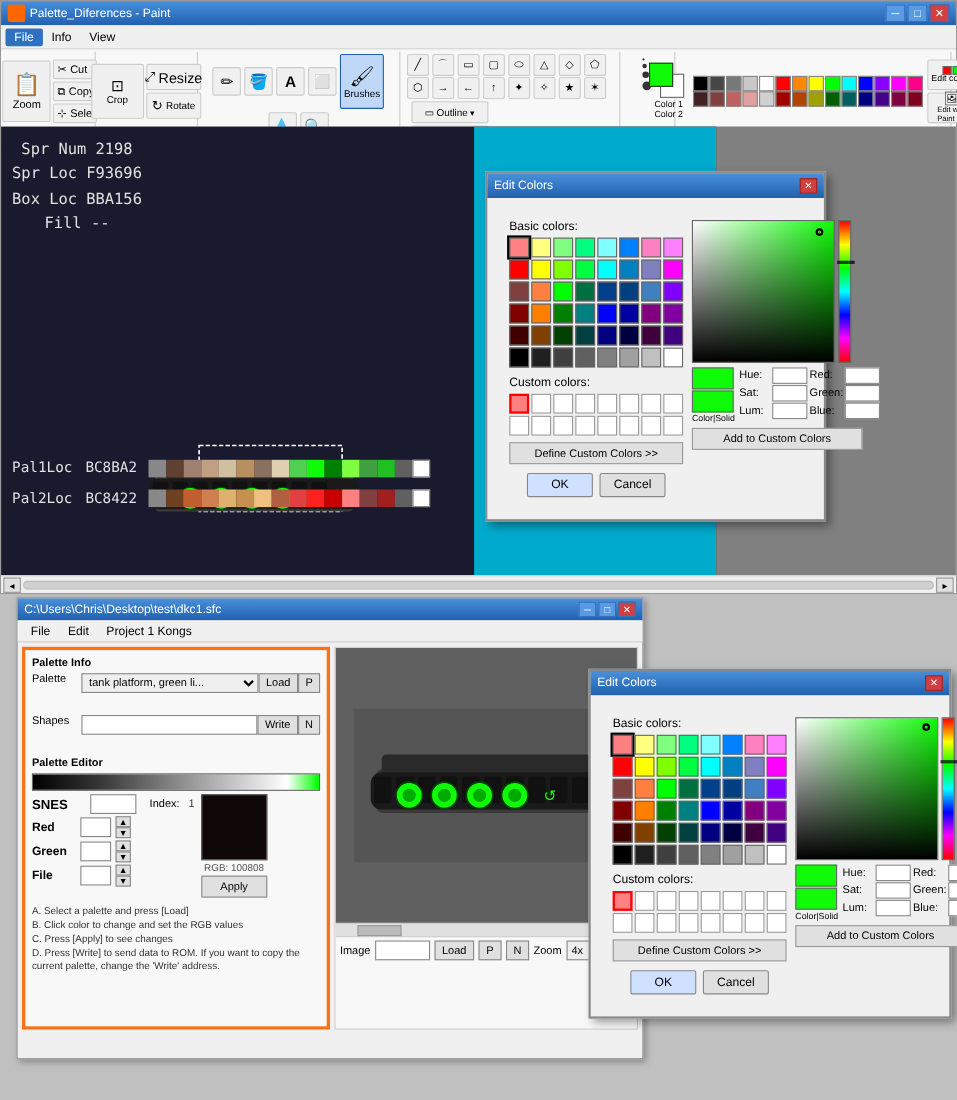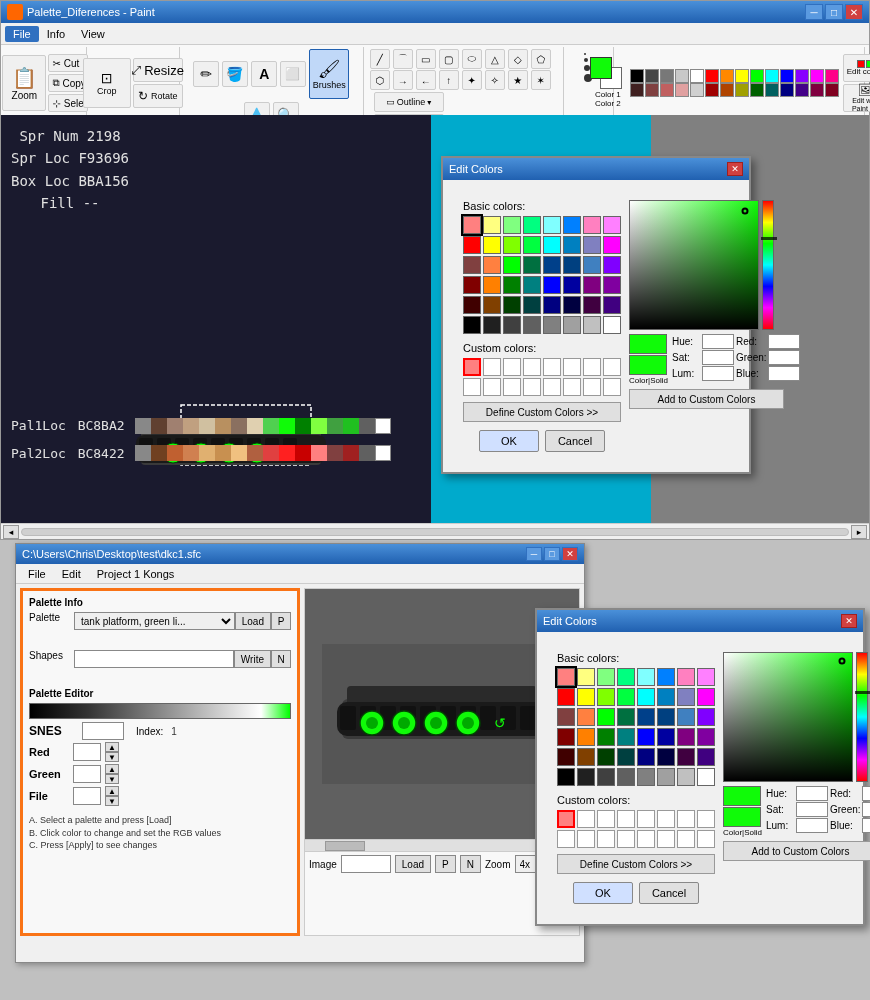--- a/index.html
+++ b/index.html
@@ -631,26 +631,32 @@
             <div class="channel-row">
               <span class="channel-label">File</span>
               <input type="text" style="width: 28px; height: 18px; font-size: 11px; border: 1px solid rgb(136, 136, 136); padding: 0px 2px;">
               <div class="channel-arrows">
                 <div class="channel-arrow">▲</div>
                 <div class="channel-arrow">▼</div>
               </div>
             </div>
           </div>
 
+          <div style="display:flex;flex-direction:column;align-items:center;">
+            <div class="color-preview-box"></div>
+            <div class="rgb-label">RGB: 100808</div>
+            <button class="apply-btn">Apply</button>
+          </div>
         </div>
 
         <div class="instructions">
           <div>A. Select a palette and press [Load]</div>
           <div>B. Click color to change and set the RGB values</div>
           <div>C. Press [Apply] to see changes</div>
+          <div>D. Press [Write] to send data to ROM. If you want to copy the current palette, change the 'Write' address.</div>
         </div>
       </div>
     </div>
 
     <div class="gfx-preview-panel">
       <div class="gfx-image-area">
 
         <svg viewBox="0 0 240 140" width="240" height="140">
           <rect x="0" y="0" width="240" height="140" fill="#555"></rect>
           <rect x="20" y="55" width="200" height="40" fill="#3a3a3a" rx="6"></rect>

